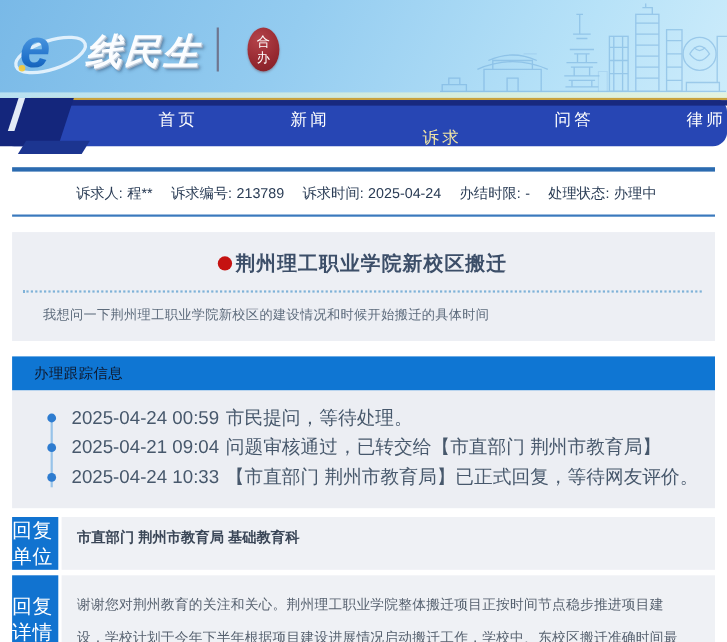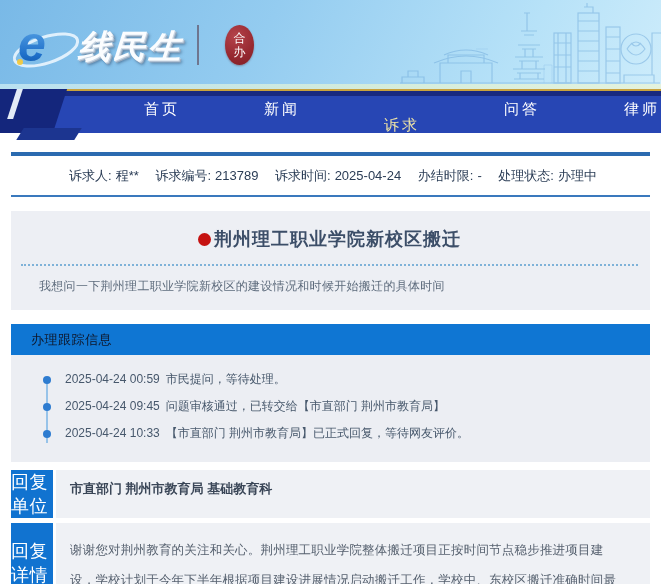--- a/index.html
+++ b/index.html
@@ -43,21 +43,21 @@
   .badge {
     margin-left: 14px; width: 29px; height: 40px; border-radius: 50%;
     background: radial-gradient(circle at 35% 28%, #b4434a 0%, #962830 60%, #801f26 100%);
     color: #fff; font-size: 12px; line-height: 14px;
     display: flex; flex-direction: column; align-items: center; justify-content: center;
     box-shadow: 0 1px 2px rgba(80,20,20,.35);
     flex-shrink: 0;
   }
 
   
-  .nav { position: relative; height: 44px; background: #2746b4; z-index: 3; }
+  .nav { position: relative; height: 44px; background: #2746b4; z-index: 3; border-radius: 13px; }
   .nav-goldline { position: absolute; top: 0; left: 28px; right: 0; height: 2px; background: #c9a23c; }
   .nav-navyline { position: absolute; top: 2px; left: 22px; right: 0; height: 5px; background: #18297f; }
   .nav-wedge { position: absolute; left: -14px; top: 0; width: 74px; height: 44px; background: #14267c; transform: skewX(-18deg); }
   .nav-sliver { position: absolute; left: 12px; top: 0; width: 6px; height: 30px; background: #eef6fd; transform: skewX(-18deg); opacity: .95; }
   .nav-tail { position: absolute; left: 20px; bottom: -7px; width: 58px; height: 12px; background: #1c3590; transform: skewX(-32deg); }
   .nav-items { position: absolute; left: 102px; top: 0; height: 100%; display: flex; }
   .nav-item {
     width: 120px; text-align: center; padding-top: 11px;
     color: #ffffff; font-size: 15px; letter-spacing: 3px; cursor: pointer;
   }
@@ -80,21 +80,21 @@
   .red-dot { width: 13px; height: 13px; border-radius: 50%; background: #c51211; margin-right: 3px; flex-shrink: 0; }
   .title-text { font-size: 18px; font-weight: 700; color: #3c4e68; letter-spacing: 1px; }
   .dotted-rule { border-bottom: 2px dotted #7fb2d8; margin: 13px 0 12px 0; height: 0; }
   .question { font-size: 12px; color: #5d6b7c; padding-left: 18px; letter-spacing: .3px; }
 
   .tracking { margin-top: 14px; }
   .tracking-header { background: #0f76d3; color: #0f172a; font-size: 13px; padding: 7px 0 6px 20px; letter-spacing: .5px; }
   .tracking-body { background: #eceef3; padding: 11px 0 15px 0; }
   .timeline { position: relative; margin-left: 32px; }
   .timeline-line { position: absolute; left: 3px; top: 12px; bottom: 4px; width: 2px; background: #97c3e9; }
-  .t-item { position: relative; padding-left: 22px; font-size: 12px; color: #47586c; line-height: 27px; white-space: nowrap; }
+  .t-item { position: relative; padding-left: 22px; font-size: 17px; color: #47586c; line-height: 27px; white-space: nowrap; }
   .t-dot { position: absolute; left: 0; top: 10px; width: 8px; height: 8px; border-radius: 50%; background: #2e7cd0; }
   .t-time { margin-right: 6px; }
 
   .reply-row { display: flex; align-items: stretch; }
   .reply-row.first { margin-top: 8px; }
   .reply-row.second { margin-top: 5px; height: 113px; }
   .reply-label {
     width: 42px; flex-shrink: 0; background: #1173d0; color: #ffffff;
     font-size: 18px; display: flex; align-items: center; justify-content: center;
     letter-spacing: .5px;
@@ -201,21 +201,21 @@
       <div class="tracking-header">办理跟踪信息</div>
       <div class="tracking-body">
         <div class="timeline">
           <div class="timeline-line"></div>
           <div class="t-item">
             <span class="t-dot"></span>
             <span class="t-time">2025-04-24 00:59</span><span>市民提问，等待处理。</span>
           </div>
           <div class="t-item">
             <span class="t-dot"></span>
-            <span class="t-time">2025-04-24 09:45</span><span>问题审核通过，已转交给【市直部门 荆州市教育局】</span>
+            <span class="t-time">2025-04-21 09:04</span><span>问题审核通过，已转交给【市直部门 荆州市教育局】</span>
           </div>
           <div class="t-item">
             <span class="t-dot"></span>
             <span class="t-time">2025-04-24 10:33</span><span>【市直部门 荆州市教育局】已正式回复，等待网友评价。</span>
           </div>
         </div>
       </div>
     </div>
 
     <div class="reply-row first">

